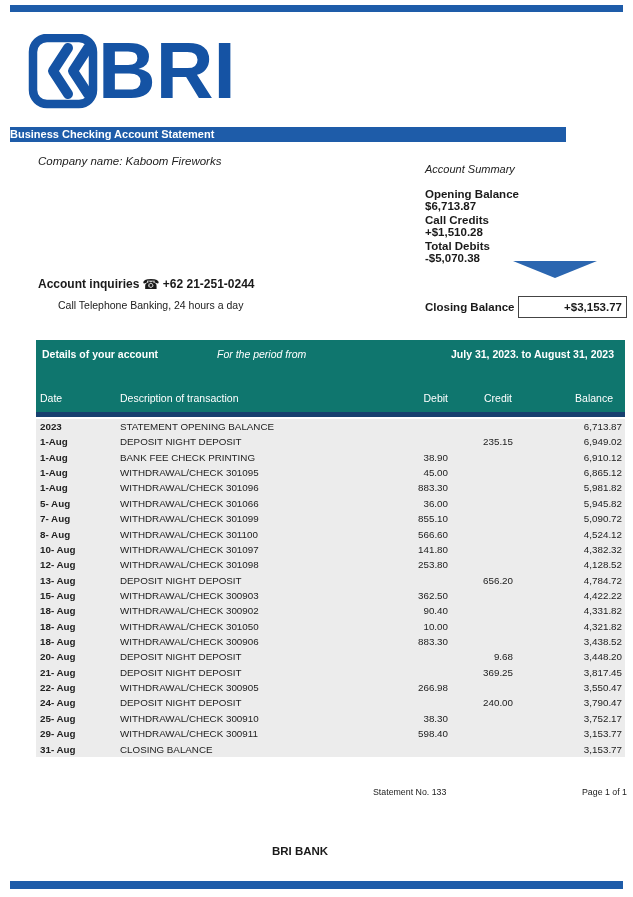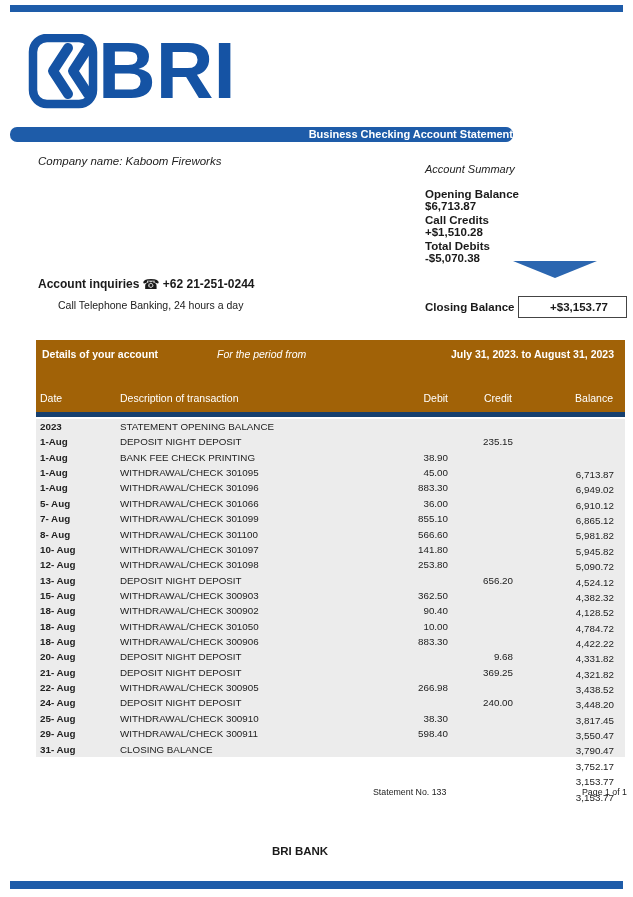--- a/index.html
+++ b/index.html
@@ -5,57 +5,57 @@
   html,body{margin:0;padding:0;background:#ffffff;}
   .page{
     position:relative;width:633px;height:897px;background:#fff;overflow:hidden;
     font-family:"Liberation Sans","DejaVu Sans",sans-serif;color:#1a1a1a;
   }
   .accent-bar{position:absolute;left:10px;width:613px;height:7px;background:#1e5ca9;}
   .accent-top{top:5px;}
   .accent-bottom{top:881px;height:8px;}
   .logo{position:absolute;left:28px;top:34px;}
   .title-bar{
-    position:absolute;left:10px;top:127px;width:503px;height:15px;background:#1e5ca9;
-    color:#fff;font-weight:bold;font-size:11px;line-height:15px;text-align:right;border-radius:7px;
+    position:absolute;left:10px;top:127px;width:556px;height:15px;background:#1e5ca9;
+    color:#fff;font-weight:bold;font-size:11px;line-height:15px;text-align:left;
   }
   .company{position:absolute;left:38px;top:155px;font-style:italic;font-size:11.5px;color:#222;}
   .summary-title{position:absolute;left:425px;top:163px;font-style:italic;font-size:11px;color:#222;}
   .sum-row{position:absolute;left:425px;width:185px;display:flex;justify-content:space-between;font-weight:bold;font-size:11.5px;flex-direction:column;}
   .sum-row.r0{top:188px}.sum-row.r1{top:214px}.sum-row.r2{top:240px}
   .tri{position:absolute;left:513px;top:261px;width:0;height:0;
     border-left:42px solid transparent;border-right:42px solid transparent;border-top:17px solid #2b66b0;}
   .inquiries{position:absolute;left:38px;top:276px;font-weight:bold;font-size:12px;}
   .inquiries .phone-glyph{font-size:14px;vertical-align:-1px;padding:0 3px;}
   .telebank{position:absolute;left:38px;top:299px;font-weight:normal;font-size:10.5px;margin-left:20px;}
   .closing-label{position:absolute;left:425px;top:301px;font-weight:bold;font-size:11.5px;}
   .closing-box{
     position:absolute;left:518px;top:296px;width:109px;height:22px;box-sizing:border-box;
     border:1px solid #444;background:#fff;font-weight:bold;font-size:11.5px;line-height:20px;
-    text-align:right;padding-right:18px;
+    text-align:right;padding-right:4px;
   }
-  .thead{position:absolute;left:36px;top:340px;width:589px;height:72px;background:#a16207;color:#fff;}
+  .thead{position:absolute;left:36px;top:340px;width:589px;height:72px;background:#0f766e;color:#fff;}
   .thead .sect{position:absolute;left:6px;top:8px;font-weight:bold;font-size:10.5px;}
   .thead .period-label{position:absolute;left:181px;top:8px;font-style:italic;font-size:10.5px;}
   .thead .period{position:absolute;right:11px;top:8px;font-weight:bold;font-size:10.5px;}
   .thead .h{position:absolute;top:52px;font-size:10.5px;}
   .h-date{left:4px;}
   .h-desc{left:84px;}
   .h-debit{right:177px;}
   .h-credit{right:113px;}
   .h-balance{right:12px;}
   .strip{position:absolute;left:36px;top:412px;width:589px;height:5px;background:#17406f;}
   .tbody{position:absolute;left:36px;top:419px;width:589px;background:#ececec;}
   .trow{position:relative;height:15.36px;line-height:15.36px;font-size:9.8px;color:#222;}
   .trow span{position:absolute;top:0;white-space:nowrap;}
   .c-date{left:4px;font-weight:bold;}
   .c-desc{left:84px;}
   .c-debit{right:177px;}
   .c-credit{right:112px;}
-  .c-balance{right:11px;margin-top:48px;}
+  .c-balance{right:3px;}
   .notes{position:absolute;left:93px;top:785px;width:250px;font-size:8.6px;line-height:11px;color:#222;white-space:pre-line;}
   .stmt-no{position:absolute;left:373px;top:787px;font-size:8.8px;color:#222;}
   .page-no{position:absolute;left:582px;top:787px;font-size:8.8px;color:#222;}
   .bank-name{position:absolute;left:0;width:600px;top:845px;text-align:center;font-weight:bold;font-size:11.5px;}
 </style>
 </head>
 <body>
 
 <div class="page">
 

